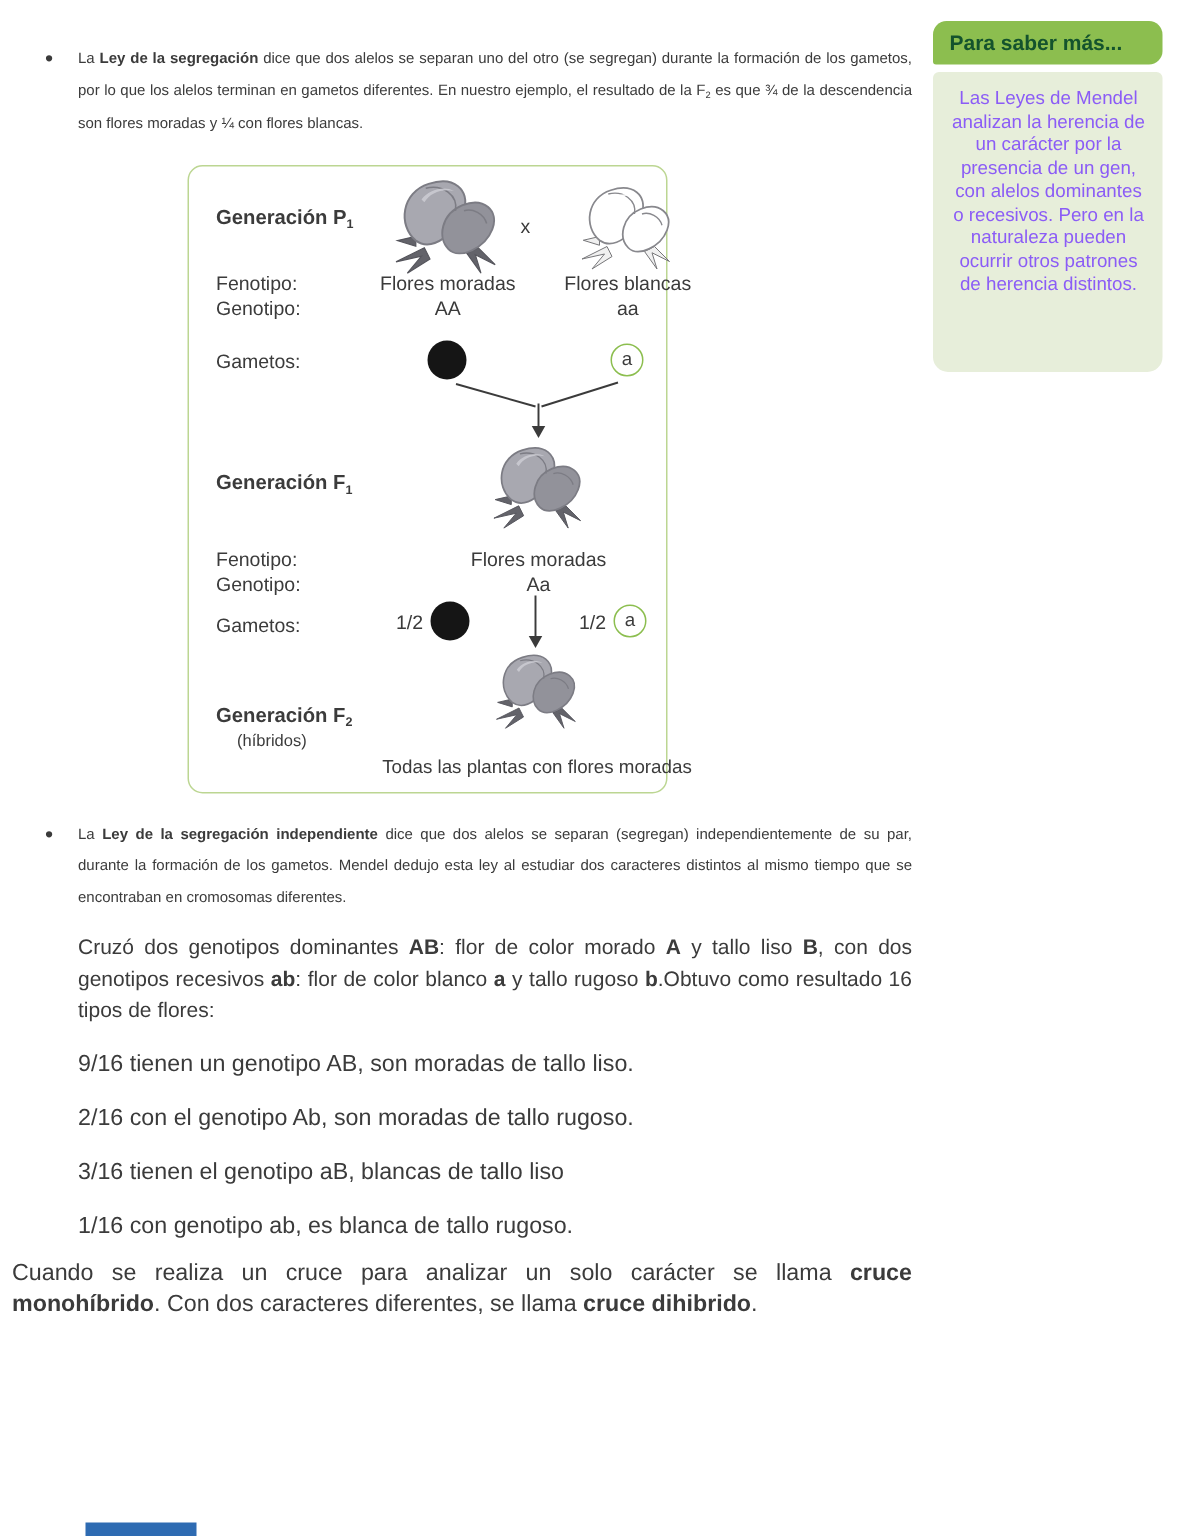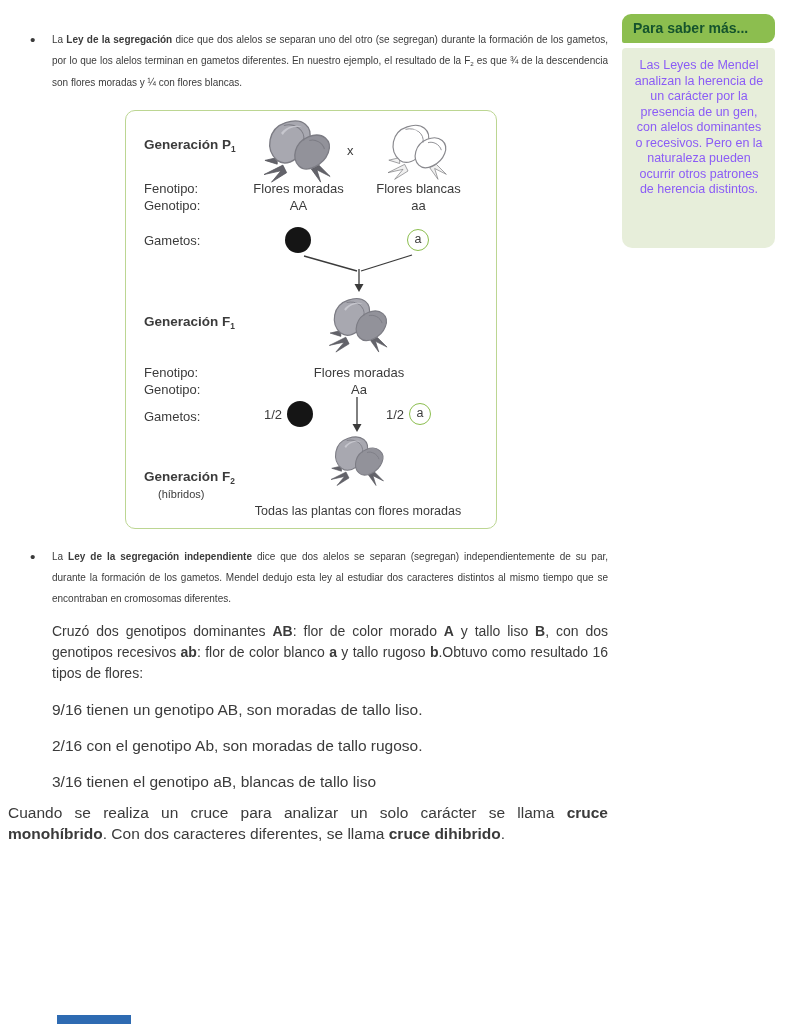--- a/index.html
+++ b/index.html
@@ -16,21 +16,21 @@
   .bullet-row { display:flex; margin-top:17px; }
   .bullet-glyph { width:22px; padding-left:22px; flex:0 0 44px; font-size:15.5px; line-height:21px; }
   .bullet-text { flex:1; font-size:10px; line-height:21px; text-align:justify; }
   .ratio-line { margin-left:44px; margin-top:15px; font-size:15.5px; line-height:21px; }
   .cruzo { margin-left:44px; margin-top:12px; font-size:14px; line-height:21px; text-align:justify; }
   .final-para { margin-top:10px; font-size:15.5px; line-height:21px; text-align:justify; }
 
   
   .diagram {
     position:relative; margin-left:117px; margin-top:17px;
-    width:372px; height:419px;
+    width:320px; height:419px;
     border:1.5px solid #bcd692; border-radius:10px; background:#fff;
   }
   .d-abs { position:absolute; font-size:13px; line-height:16px; }
   .d-title { font-weight:700; font-size:13.5px; }
   .d-center { text-align:center; }
   .gamete-black { position:absolute; width:26px; height:26px; border-radius:50%; background:#151515; }
   .gamete-a {
     position:absolute; width:22px; height:22px; border-radius:50%;
     border:1.5px solid #8cbe4f; background:#fff; text-align:center;
     font-size:12.5px; line-height:19px; color:#3b3b3b;
@@ -162,20 +162,21 @@
     <div class="bullet-row">
       <span class="bullet-glyph">•</span>
       <div class="bullet-text"><span>La </span><span class="b">Ley de la segregación independiente</span><span> dice que dos alelos se separan (segregan) independientemente de su par, durante la formación de los gametos. Mendel dedujo esta ley al estudiar dos caracteres distintos al mismo tiempo que se encontraban en cromosomas diferentes.</span></div>
     </div>
 
     <p class="cruzo"><span>Cruzó dos genotipos dominantes </span><span class="b">AB</span><span>: flor de color morado </span><span class="b">A</span><span> y tallo liso </span><span class="b">B</span><span>, con dos genotipos recesivos </span><span class="b">ab</span><span>: flor de color blanco </span><span class="b">a</span><span> y tallo rugoso </span><span class="b">b</span><span>.Obtuvo como resultado 16 tipos de flores:</span></p>
 
     <p class="ratio-line">9/16 tienen un genotipo AB, son moradas de tallo liso.</p>
     <p class="ratio-line">2/16 con el genotipo Ab, son moradas de tallo rugoso.</p>
     <p class="ratio-line">3/16 tienen el genotipo aB, blancas de tallo liso</p>
+    <p class="ratio-line">1/16 con genotipo ab, es blanca de tallo rugoso.</p>
 
     <p class="final-para"><span>Cuando se realiza un cruce para analizar un solo carácter se llama </span><span class="b">cruce monohíbrido</span><span>. Con dos caracteres diferentes, se llama </span><span class="b">cruce dihibrido</span><span>.</span></p>
   </div>
 
   <aside class="sidebar">
     <div class="sidebar-header">Para saber más...</div>
     <div class="sidebar-body">Las Leyes de Mendel analizan la herencia de un carácter por la presencia de un gen, con alelos dominantes o recesivos. Pero en la naturaleza pueden ocurrir otros patrones  de herencia distintos.</div>
   </aside>
 
   <div class="footer-tab"></div>

